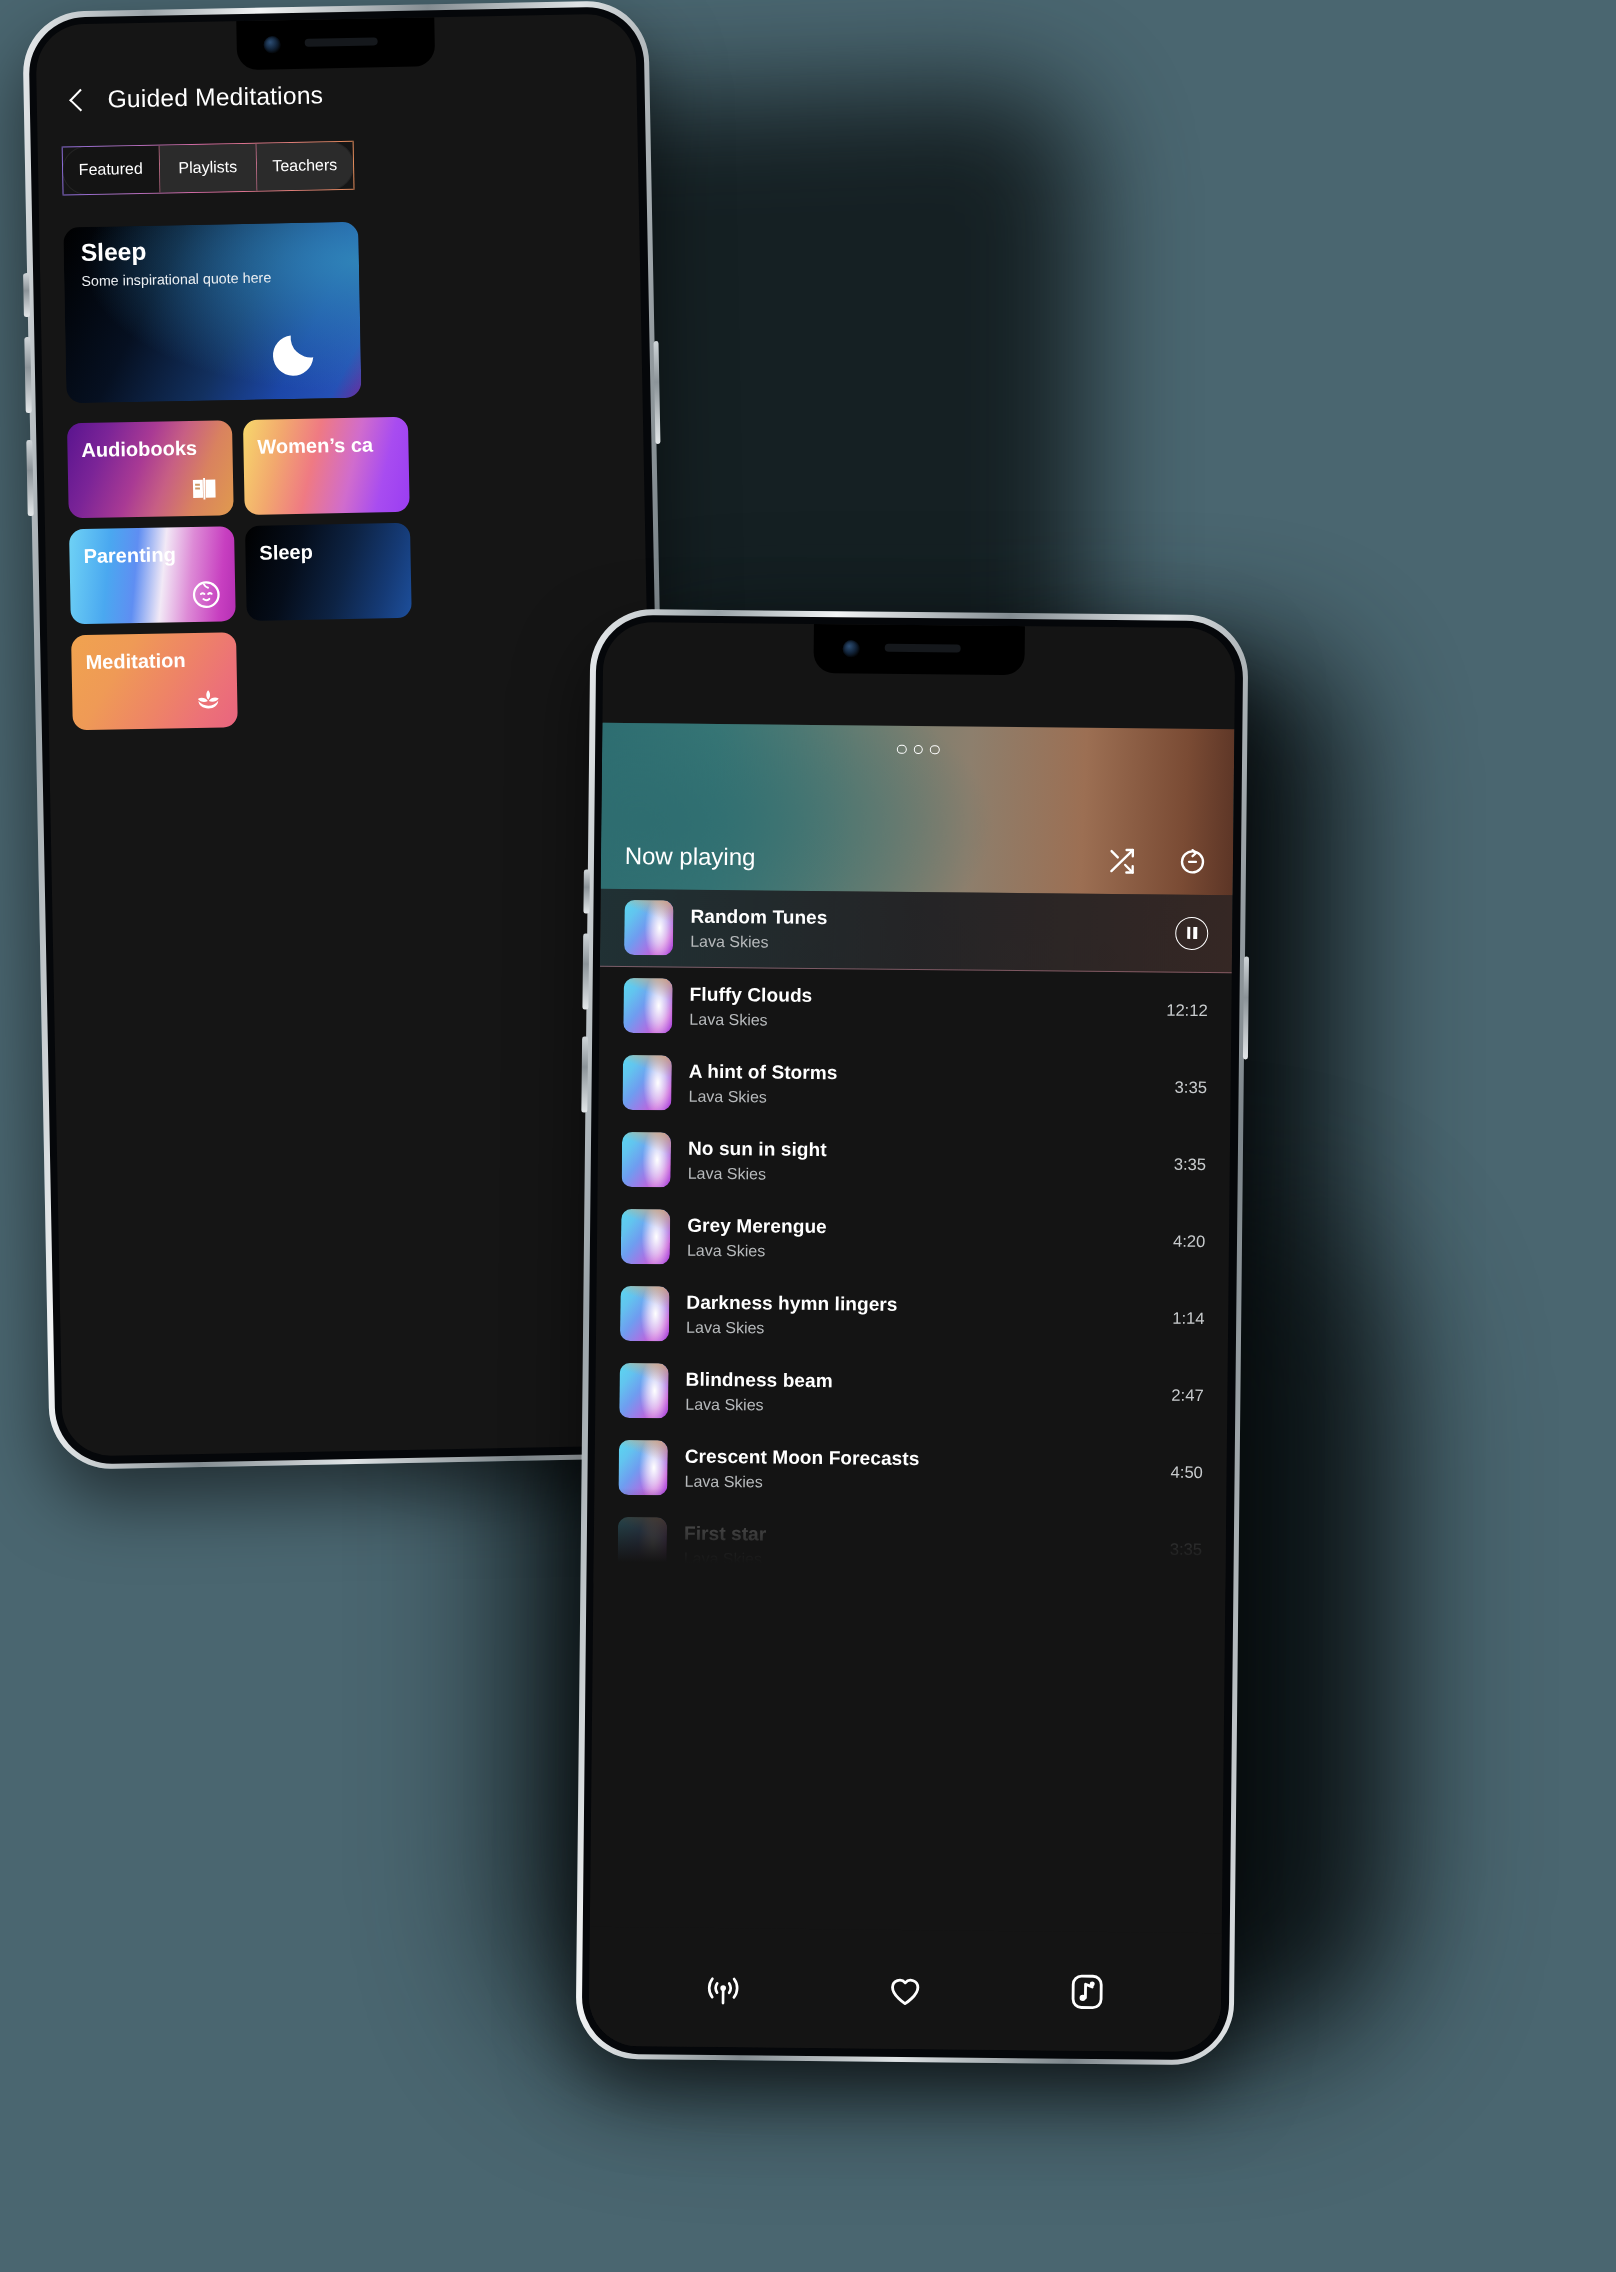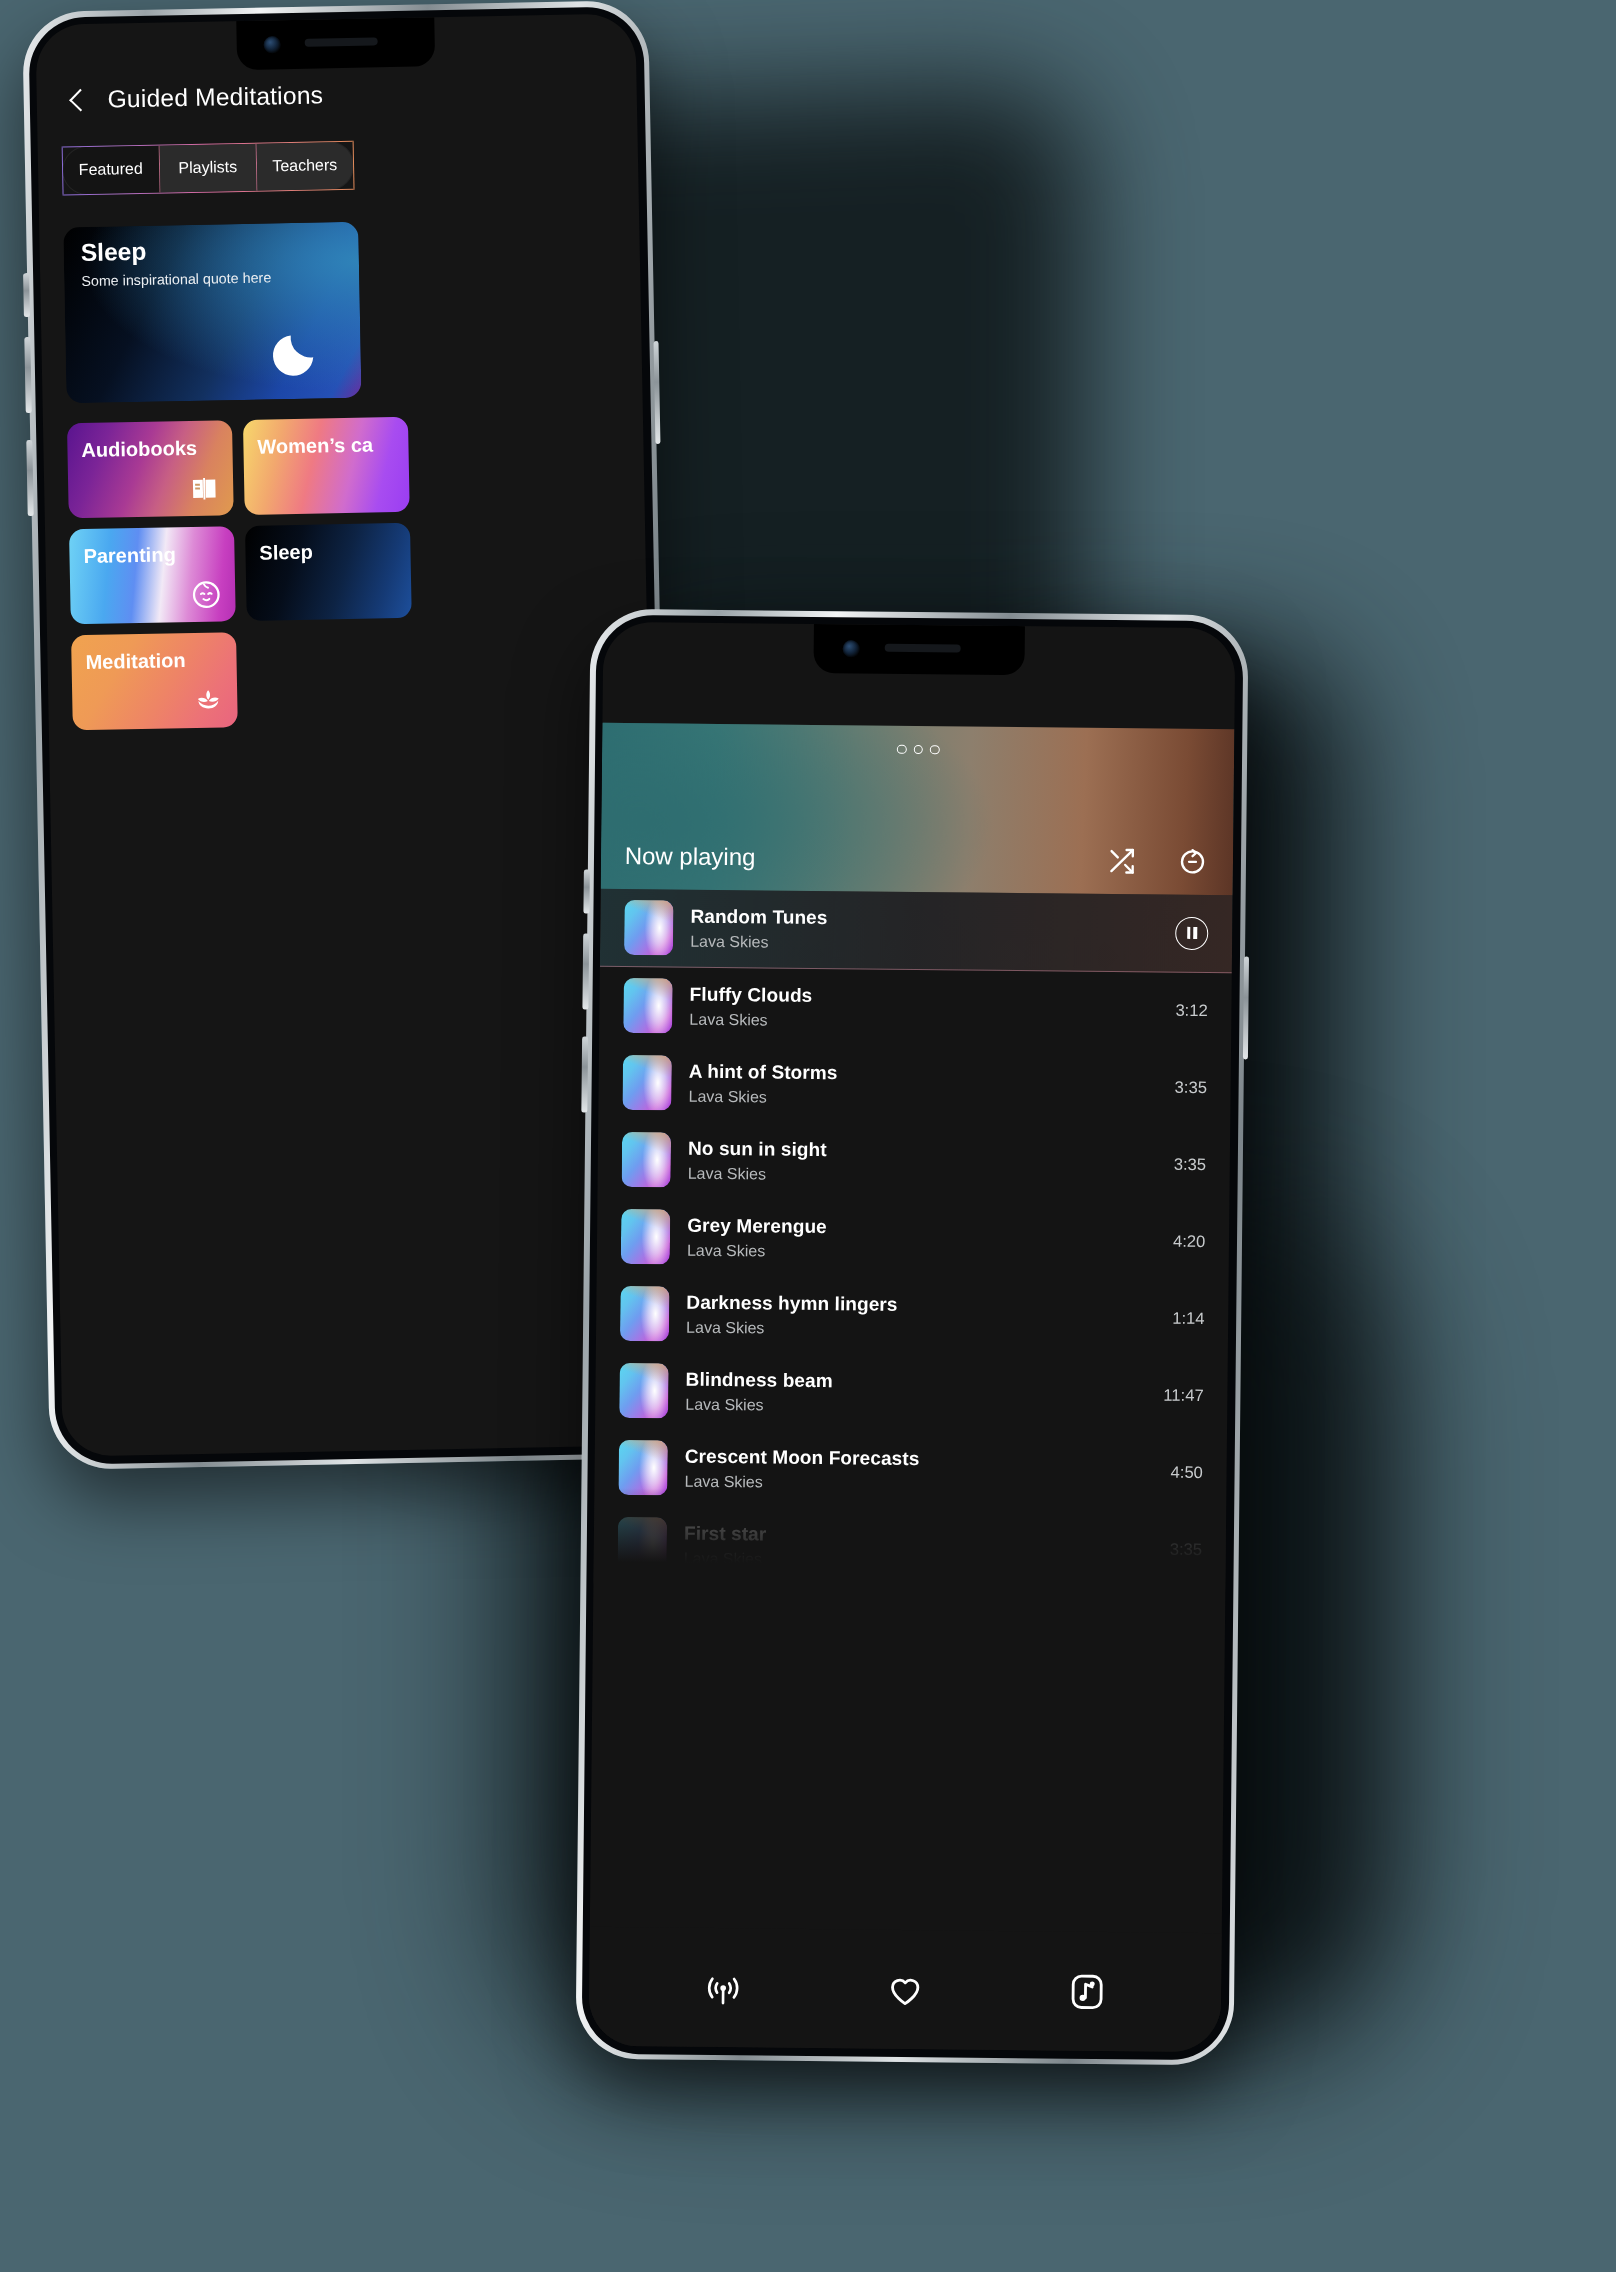--- a/index.html
+++ b/index.html
@@ -321,21 +321,21 @@
               <i></i>
             </div>
         </div>
 
         <div class="track">
           <div class="art"></div>
           <div class="tmeta">
             <div class="tname">Fluffy Clouds</div>
             <div class="tartist">Lava Skies</div>
           </div>
-          <div class="tdur">3:12</div>
+          <div class="tdur">12:12</div>
         </div>
 
         <div class="track">
           <div class="art"></div>
           <div class="tmeta">
             <div class="tname">A hint of Storms</div>
             <div class="tartist">Lava Skies</div>
           </div>
           <div class="tdur">3:35</div>
         </div>
@@ -366,21 +366,21 @@
           </div>
           <div class="tdur">1:14</div>
         </div>
 
         <div class="track">
           <div class="art"></div>
           <div class="tmeta">
             <div class="tname">Blindness beam</div>
             <div class="tartist">Lava Skies</div>
           </div>
-          <div class="tdur">11:47</div>
+          <div class="tdur">2:47</div>
         </div>
 
         <div class="track">
           <div class="art"></div>
           <div class="tmeta">
             <div class="tname">Crescent Moon Forecasts</div>
             <div class="tartist">Lava Skies</div>
           </div>
           <div class="tdur">4:50</div>
         </div>

